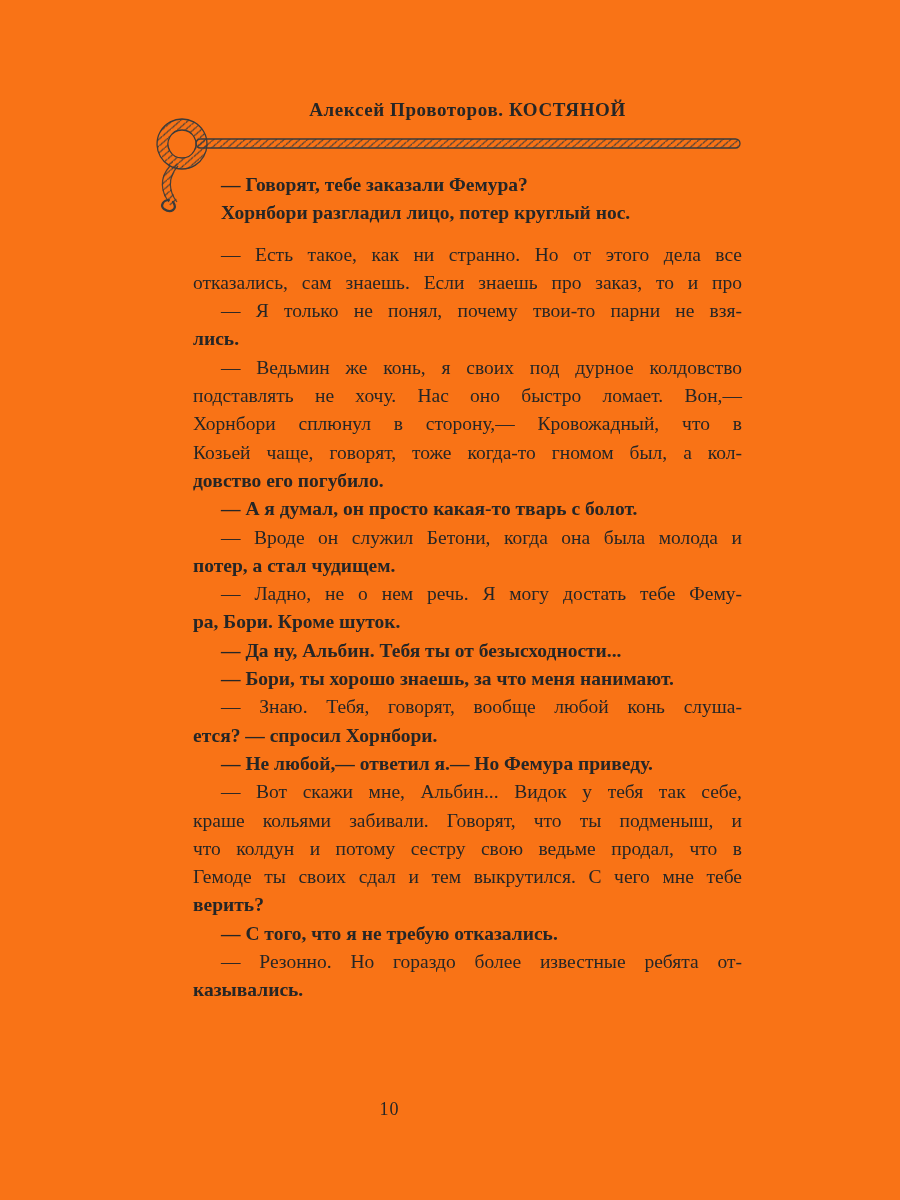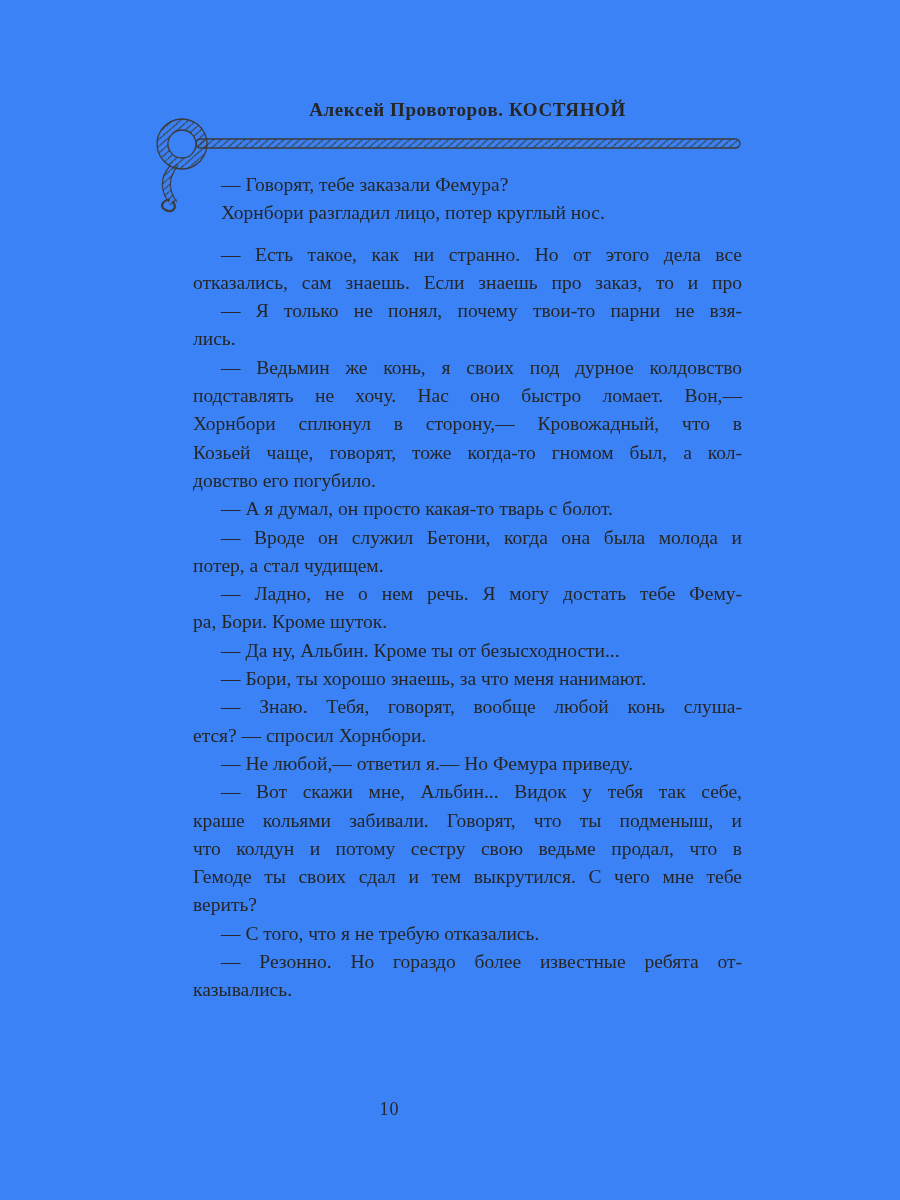--- a/index.html
+++ b/index.html
@@ -4,21 +4,21 @@
 <style>
   html, body {
     margin: 0;
     padding: 0;
     background: #ffffff;
   }
   .page {
     position: relative;
     width: 900px;
     height: 1200px;
-    background: #3b82f6;
+    background: #f97316;
     font-family: "Liberation Serif", "DejaVu Serif", serif;
     color: #262626;
     overflow: hidden;
   }
   .header-title {
     position: absolute;
     top: 99px;
     left: 193px;
     width: 549px;
     text-align: center;
@@ -41,21 +41,21 @@
     width: 549px;
     font-size: 19.5px;
     line-height: 28.3px;
   }
   .para { margin: 0; }
   .para.gap { margin-top: 13px; }
   .line {
     text-align: justify;
     text-align-last: justify;
   }
-  .line.last { text-align-last: left; }
+  .line.last { text-align-last: left; font-weight: bold; }
   .line.first { padding-left: 28px; }
   .page-number {
     position: absolute;
     top: 1099px;
     left: 0;
     width: 779px;
     text-align: center;
     font-size: 18px;
     letter-spacing: 1px;
   }
@@ -112,21 +112,21 @@
       </div>
       <div class="para">
         <div class="line first">— Вроде он служил Бетони, когда она была молода и</div>
         <div class="line last">потер, а стал чудищем.</div>
       </div>
       <div class="para">
         <div class="line first">— Ладно, не о нем речь. Я могу достать тебе Фему-</div>
         <div class="line last">ра, Бори. Кроме шуток.</div>
       </div>
       <div class="para">
-        <div class="line first last">— Да ну, Альбин. Кроме ты от безысходности...</div>
+        <div class="line first last">— Да ну, Альбин. Тебя ты от безысходности...</div>
       </div>
       <div class="para">
         <div class="line first last">— Бори, ты хорошо знаешь, за что меня нанимают.</div>
       </div>
       <div class="para">
         <div class="line first">— Знаю. Тебя, говорят, вообще любой конь слуша-</div>
         <div class="line last">ется? — спросил Хорнбори.</div>
       </div>
       <div class="para">
         <div class="line first last">— Не любой,— ответил я.— Но Фемура приведу.</div>

